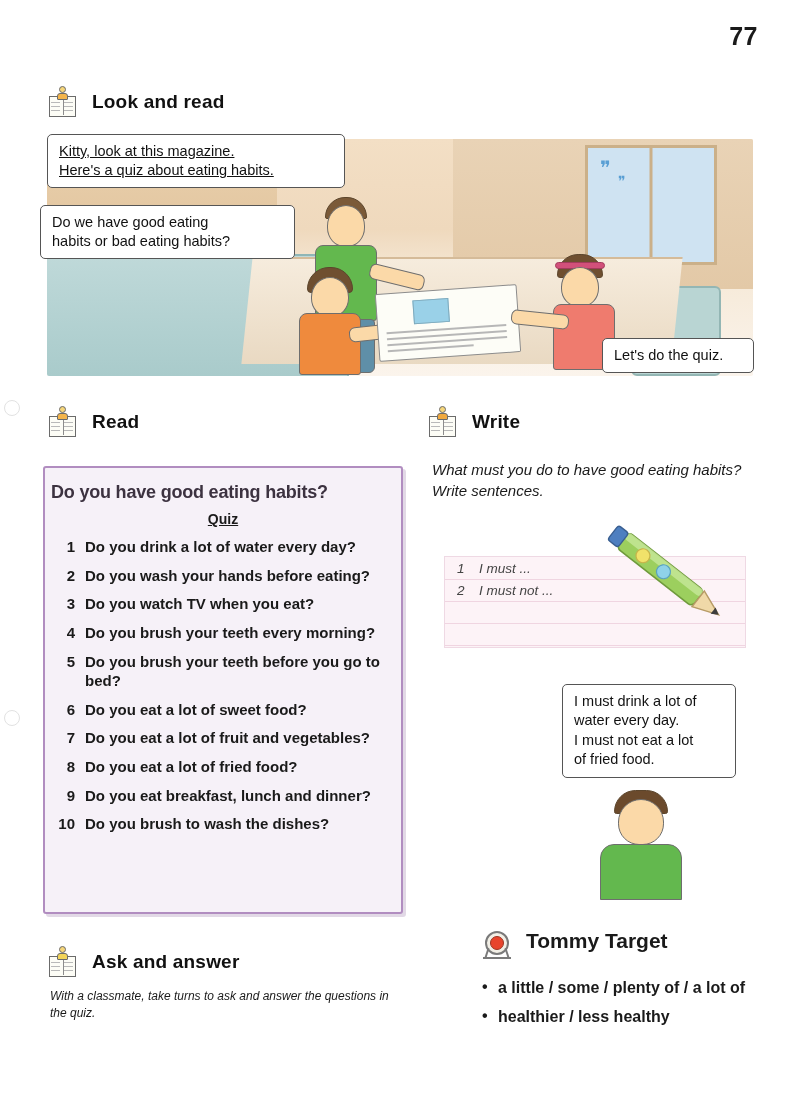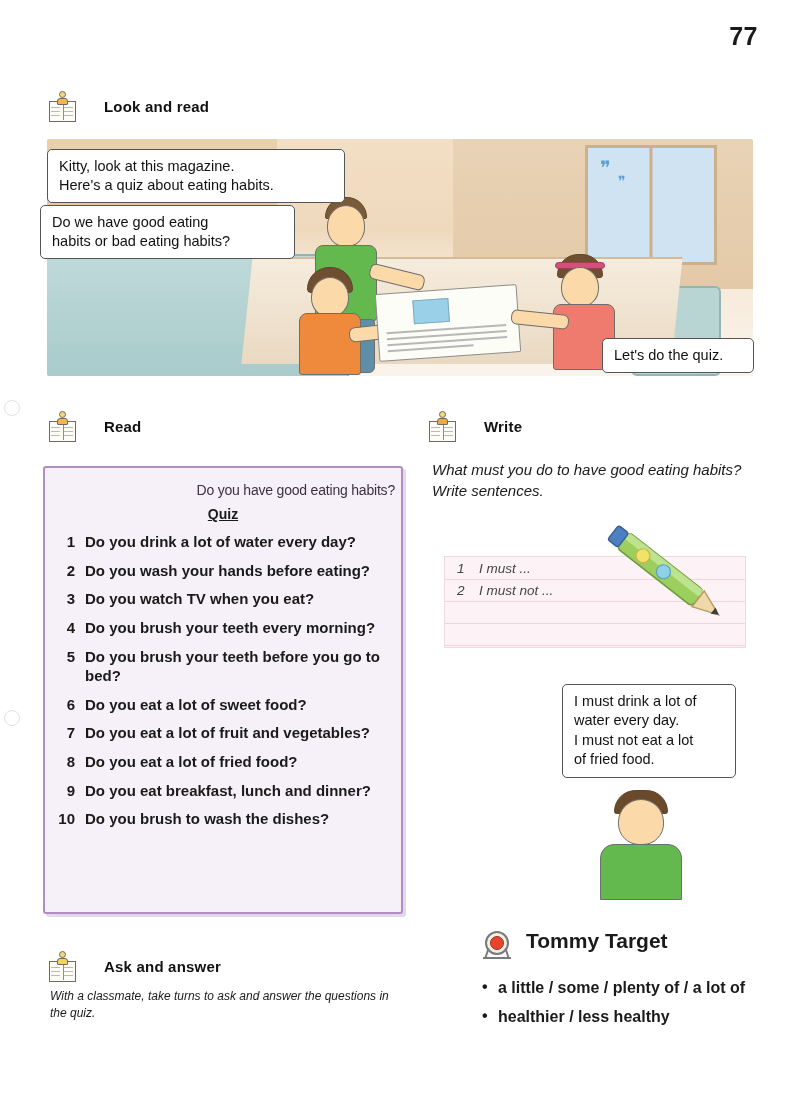--- a/index.html
+++ b/index.html
@@ -34,22 +34,22 @@
   }
 
   
   .section-head {
     position: absolute;
     display: flex;
     align-items: center;
     gap: 14px;
   }
   .section-head h2 {
-    margin: 12px;
-    font-size: 15px;
+    margin: 0;
+    font-size: 19px;
     font-weight: bold;
     letter-spacing: 0.2px;
     color: #111;
   }
 
   
   .ico {
     width: 30px;
     height: 32px;
     position: relative;
@@ -278,24 +278,24 @@
     top: 466px;
     width: 360px;
     height: 448px;
     background: #f6f1f8;
     border: 2.5px solid #b18dc0;
     border-radius: 3px;
     box-sizing: border-box;
     box-shadow: 3px 3px 0 rgba(150,120,165,0.28);
   }
   #quiz-card .quiz-title {
-    font-size: 14px;
-    font-weight: normal;
+    font-size: 18px;
+    font-weight: bold;
     color: #3c3240;
-    text-align: right;
+    text-align: left;
     margin: 14px 6px 2px;
     letter-spacing: -0.2px;
   }
   #quiz-card .quiz-sub {
     text-align: center;
     font-size: 14px;
     font-weight: bold;
     margin: 8px 0 10px;
     text-decoration: underline;
   }
@@ -531,21 +531,21 @@
 
     <div class="person" id="girl-right">
       <span class="p-hair"></span>
       <span class="band"></span>
       <span class="p-head"></span>
       <span class="p-body"></span>
       <span class="p-arm"></span>
     </div>
   </div>
 
-  <div class="bubble" style="left:47px; top:149px; width:298px; white-space:pre-line;">Kitty, look at this magazine.
+  <div class="bubble" style="left:47px; top:134px; width:298px; white-space:pre-line;text-decoration:underline;">Kitty, look at this magazine.
 Here's a quiz about eating habits.</div>
 
   <div class="bubble" style="left:602px; top:338px; width:152px;">Let's do the quiz.</div>
 
   <div class="bubble" style="left:40px; top:205px; width:255px; white-space:pre-line;">Do we have good eating
 habits or bad eating habits?</div>
 
   <div class="section-head" style="left:48px; top:406px;">
     <span class="ico">
       <span class="book"></span>

